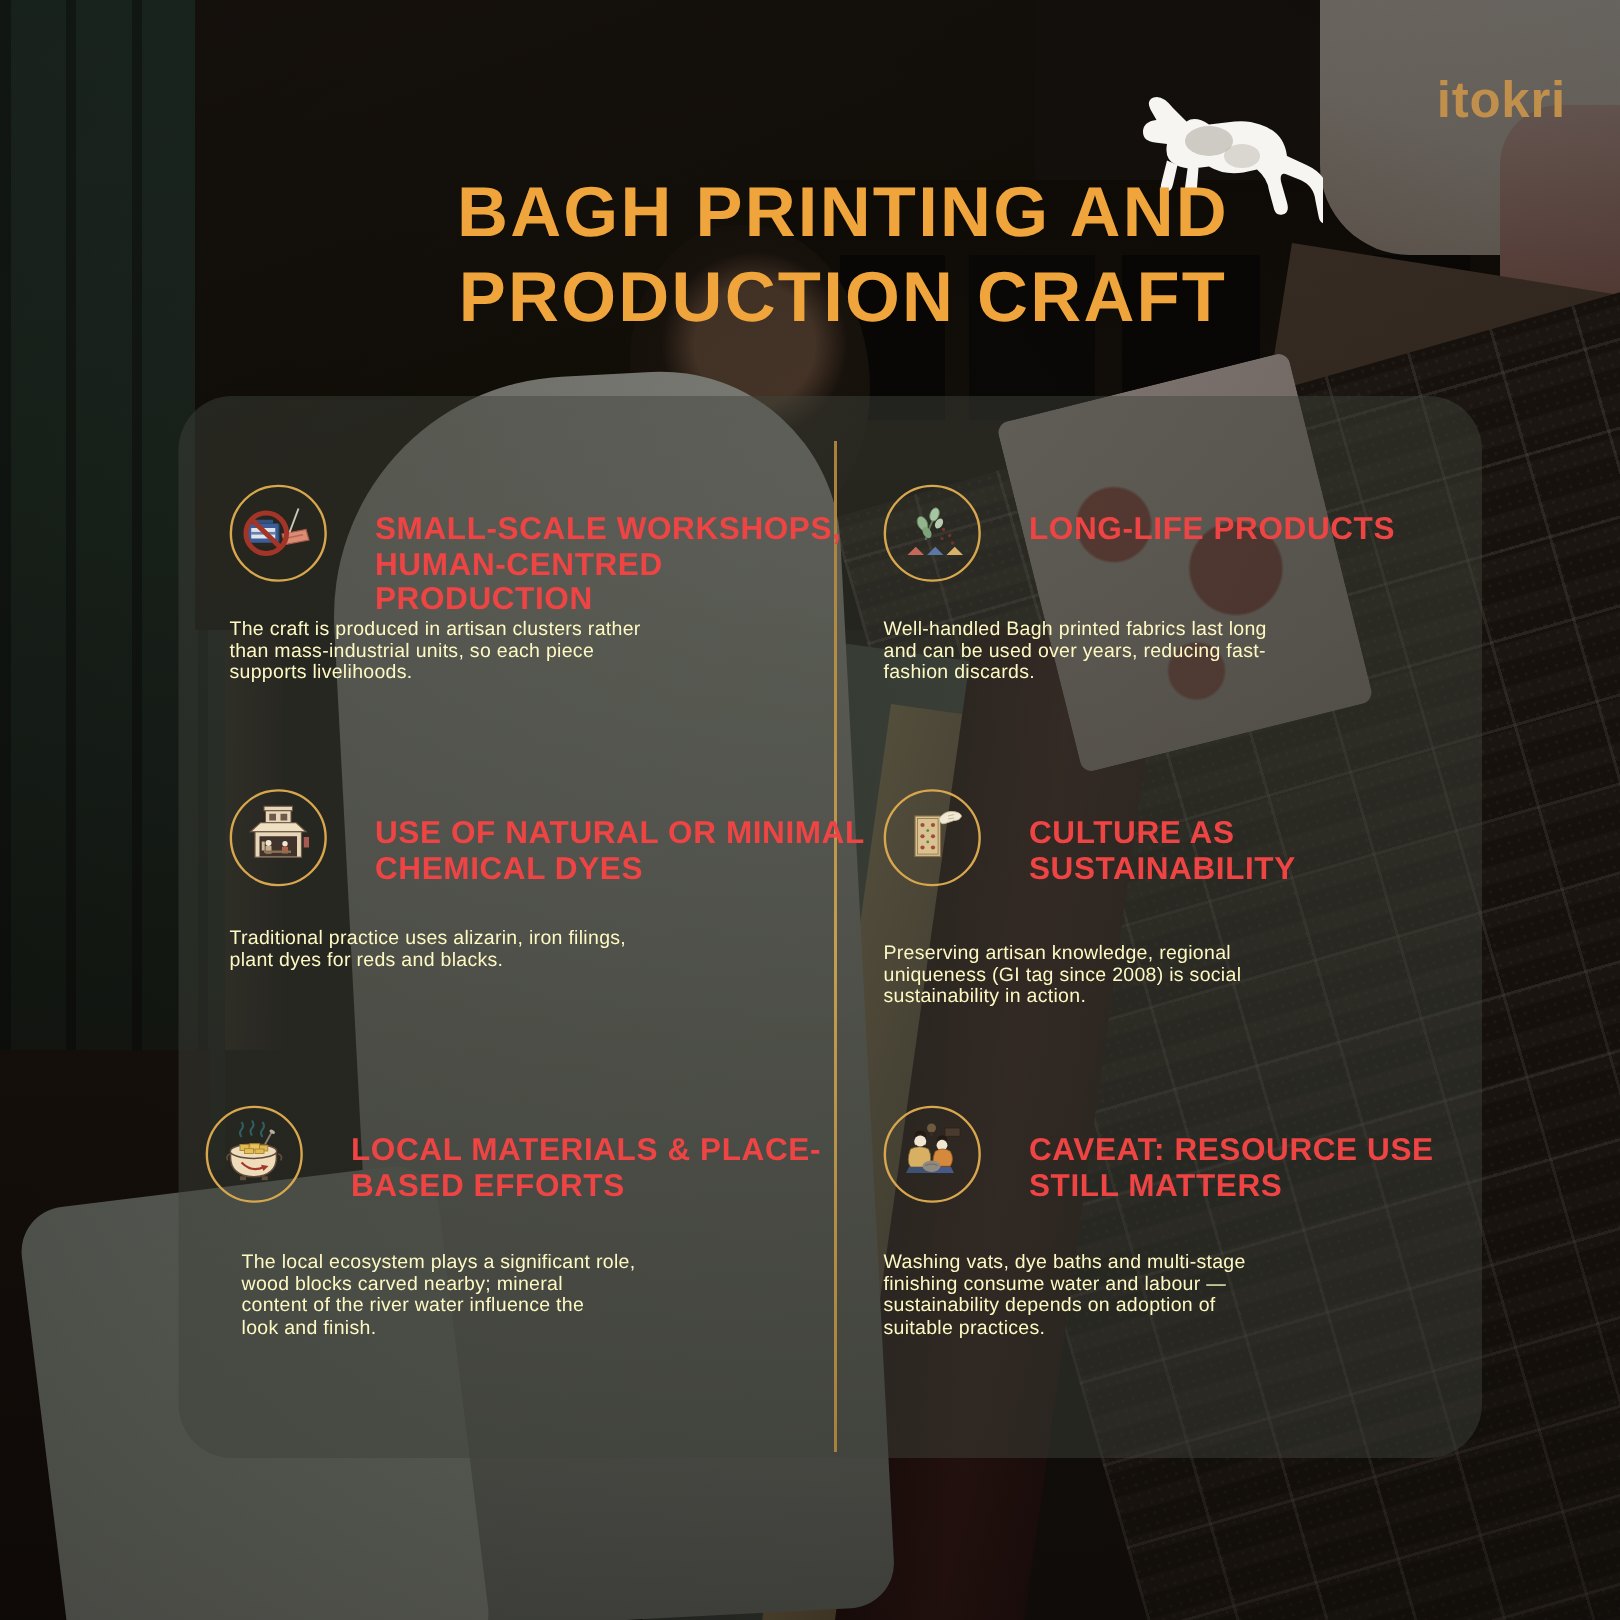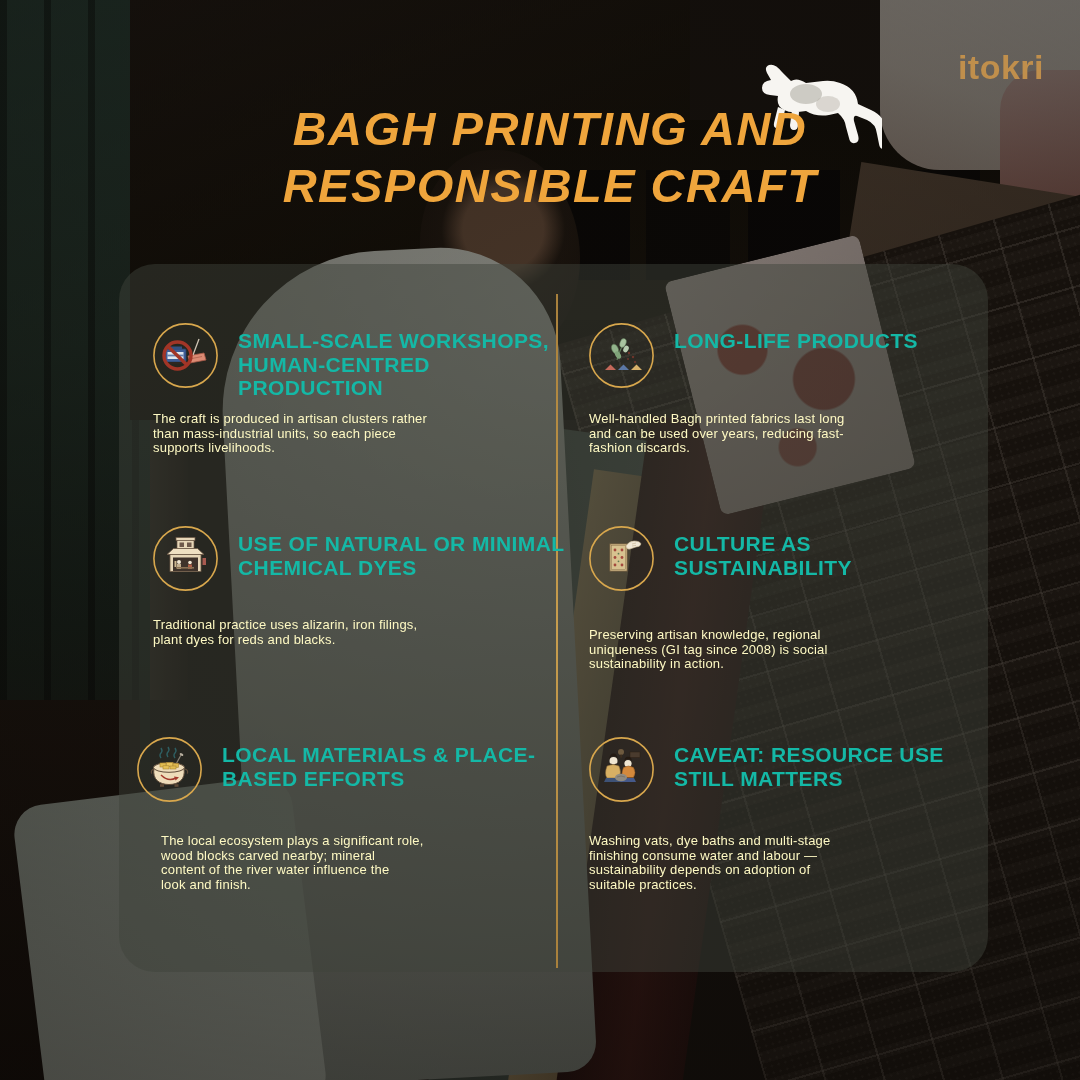--- a/index.html
+++ b/index.html
@@ -72,21 +72,21 @@
 
   
   .panel{left:119px;top:264px;width:869px;height:708px;border-radius:36px;
     background:rgba(62,66,59,.48);}
   .divider{left:556px;top:294px;width:2px;height:674px;
     background:linear-gradient(180deg,#a8803c,#c79d4e 50%,#a8803c);}
 
   
   .sec{position:absolute;width:410px;height:200px;}
   .ring{position:absolute;left:0;top:0;width:67px;height:67px;}
-  .sec-h{position:absolute;left:86px;top:7px;margin:0;color:#14b8a6;
+  .sec-h{position:absolute;left:86px;top:7px;margin:12px;color:#ef4444;
     font-size:21px;font-weight:700;line-height:1.12;letter-spacing:.4px;}
   .sec-h span{display:block;white-space:nowrap;}
   .sec-b{position:absolute;left:1px;margin:0;color:#fef9c3;
     font-size:13px;font-weight:400;line-height:1.12;letter-spacing:.2px;}
   .sec-b span{display:block;white-space:nowrap;}
 </style>
 </head>
 <body>
 
 <div class="stage">
@@ -115,23 +115,23 @@
   <div class="abs animal">
     <svg width="134" height="118" viewBox="0 0 134 118">
       <path fill="#f7f5f1" d="M34,20 q-7,-9 -13,-7 q-5,2 -2,8 l4,7 q-9,1 -9,8 q0,6 8,7 l8,1 q-2,10 6,14 q6,3 14,2 l8,-1 q10,6 23,4 l9,-2 q7,6 8,14 l3,11 q1,6 6,5 q5,-1 3,-8 l-4,-14 q-1,-6 3,-5 l10,4 q9,4 10,14 l2,10 q1,6 6,5 q4,-1 3,-7 l-2,-14 q-2,-12 -15,-18 l-13,-6 q-2,-16 -18,-21 q-8,-3 -17,-2 l-17,2 q-9,-6 -15,-2 z"></path>
       <ellipse cx="58" cy="42" rx="16" ry="10" fill="#aba89f" opacity=".55"></ellipse>
       <ellipse cx="80" cy="52" rx="12" ry="8" fill="#b5b2a8" opacity=".45"></ellipse>
       <path d="M30,55 l-4,16 q-1,5 3,5 q4,0 5,-5 l3,-13 z" fill="#f7f5f1"></path>
       <path d="M44,58 l-2,15 q0,5 4,5 q4,0 4,-5 l1,-13 z" fill="#f7f5f1"></path>
     </svg>
   </div>
   <div class="abs logo">itokri</div>
-  <h1 class="abs title" style="margin:0;font-style:italic;">
+  <h1 class="abs title" style="margin:12px;">
     <span>BAGH PRINTING AND</span>
-    <span>RESPONSIBLE CRAFT</span>
+    <span>PRODUCTION CRAFT</span>
   </h1>
 
   <div class="abs panel"></div>
   <div class="abs divider"></div>
 
   <section class="sec" style="left:152px;top:322px;">
     <div class="ring">
       <svg width="67" height="67" viewBox="0 0 67 67">
         <circle cx="33.5" cy="33.5" r="31.6" fill="none" stroke="#d8a74d" stroke-width="1.6"></circle>
         <rect x="13" y="27" width="21" height="13" rx="1" fill="#3d5d97" stroke="#2a3f66" stroke-width=".8"></rect>

